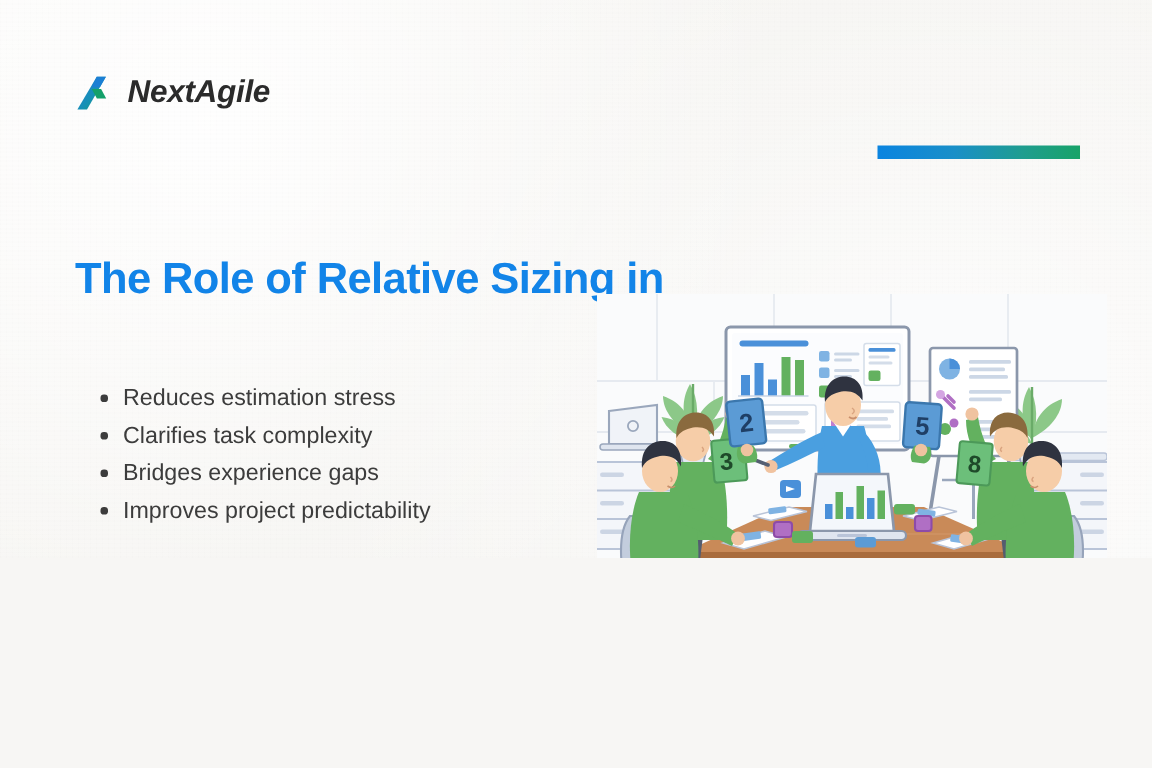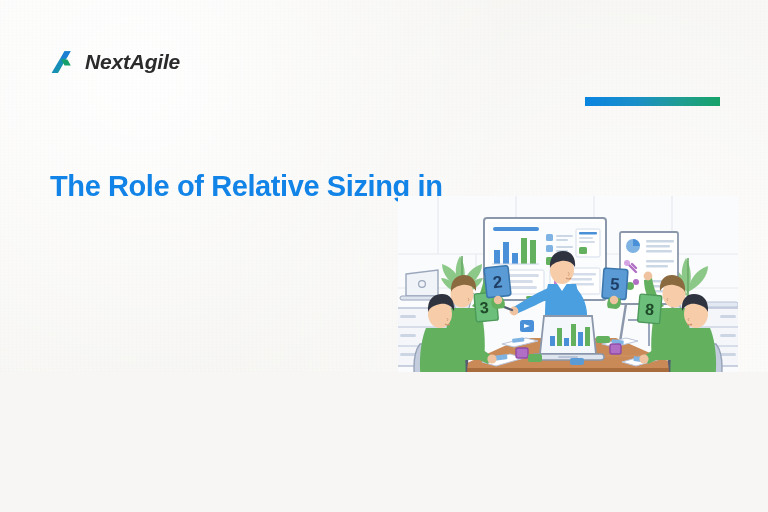--- a/index.html
+++ b/index.html
@@ -140,20 +140,26 @@
     </svg>
     <span id="logo-text">NextAgile</span>
   </div>
 
   <div id="accent-bar"></div>
 
   <h1 id="headline">
     <span class="ln">The Role of Relative Sizing in</span>
   </h1>
 
+  <ul id="bullets">
+    <li>Reduces estimation stress</li>
+    <li>Clarifies task complexity</li>
+    <li>Bridges experience gaps</li>
+    <li>Improves project predictability</li>
+  </ul>
 
   <div id="illustration">
     <svg viewBox="0 0 340 270">
 
       <rect x="0" y="0" width="340" height="205" fill="#fafbfc"></rect>
       <g stroke="#e6eaf0" stroke-width="1.2" fill="none">
         <path d="M0 58 H340"></path>
         <path d="M40 0 V58"></path>
         <path d="M118 0 V58"></path>
         <path d="M196 0 V58"></path>

